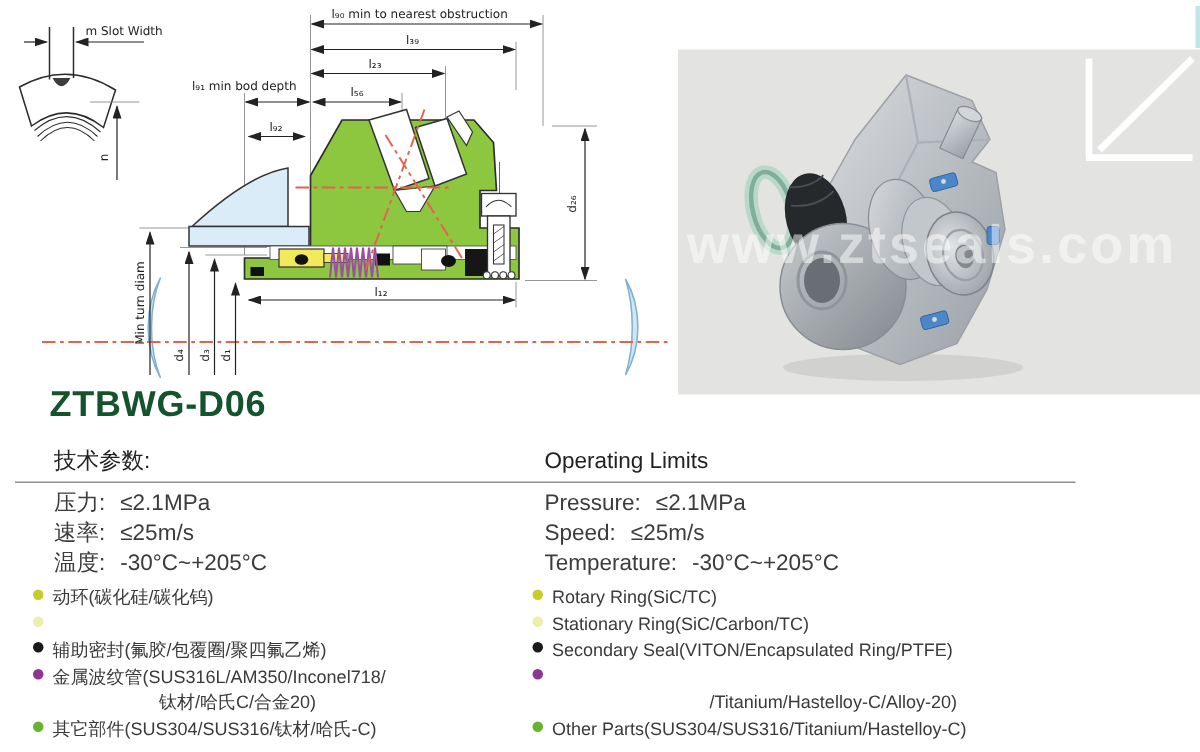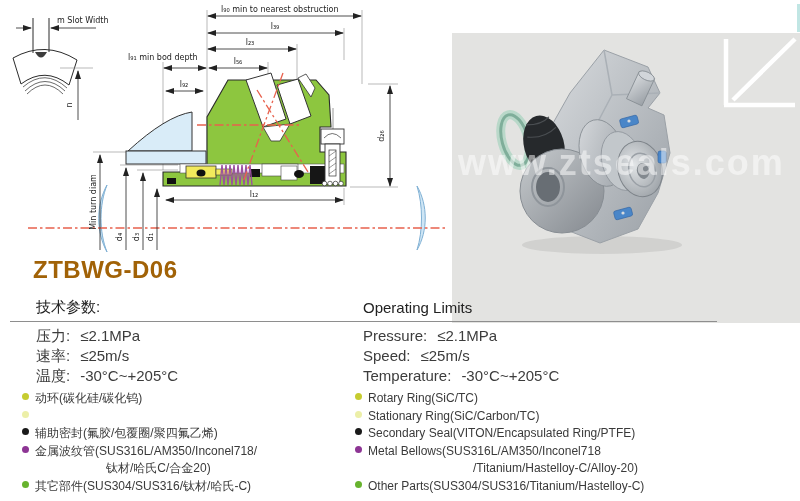--- a/index.html
+++ b/index.html
@@ -1,24 +1,24 @@
 <!DOCTYPE html>
 <html><head>
 <meta charset="utf-8">
 <style>
   html,body{margin:0;padding:0;}
   body{
     width:800px;height:501px;position:relative;background:#ffffff;
     font-family:"Liberation Sans",sans-serif;color:#3a3a3a;overflow:hidden;
   }
   #tech-drawing{position:absolute;left:0;top:0;}
-  #photo-box{position:absolute;left:452px;top:33px;width:348px;height:290px;background:#e3e3e1;}
+  #photo-box{position:absolute;left:452px;top:33px;width:348px;height:230px;background:#e3e3e1;}
   #photo-box svg{position:absolute;left:0;top:0;}
   #edge-sliver{position:absolute;left:797px;top:4px;width:3px;height:28px;background:#a7dcd8;opacity:.7;}
-  #model-title{position:absolute;left:33px;top:256px;font-size:24px;font-weight:bold;color:#a16207;letter-spacing:.5px;}
+  #model-title{position:absolute;left:33px;top:256px;font-size:24px;font-weight:bold;color:#14532d;letter-spacing:.5px;}
   .spec-header{position:absolute;font-size:15px;font-weight:normal;color:#222;}
   #spec-header-cn{left:36px;top:298px;}
   #spec-header-en{left:363px;top:299px;}
   #spec-divider{position:absolute;left:10px;top:321px;width:707px;height:1px;background:#8e8e8e;}
   .spec-col{position:absolute;top:326px;font-size:15px;color:#3c3c3c;line-height:20px;}
   #spec-col-cn{left:36px;}
   #spec-col-en{left:363px;}
   .spec-row .lbl{display:inline-block;}
   .spec-row .val{margin-left:10px;}
   .mat-col{position:absolute;top:390px;font-size:12px;color:#3a3a3a;line-height:17.5px;}
@@ -291,19 +291,19 @@
   <div class="mat-item">
     <span class="dot" style="background:#c6cc30"></span><span>Rotary Ring(SiC/TC)</span>
   </div>
   <div class="mat-item">
     <span class="dot" style="background:#ecefa8"></span><span>Stationary Ring(SiC/Carbon/TC)</span>
   </div>
   <div class="mat-item">
     <span class="dot" style="background:#1a1a1a"></span><span>Secondary Seal(VITON/Encapsulated Ring/PTFE)</span>
   </div>
   <div class="mat-item">
-    <span class="dot" style="background:#8d3594"></span><span>Metal Bellows(SUS316L/AM350/Inconel718</span>
+    <span class="dot" style="background:#8d3594"></span>
   </div>
   <div class="mat-line2-en">/Titanium/Hastelloy-C/Alloy-20)</div>
   <div class="mat-item">
     <span class="dot" style="background:#67b32e"></span><span>Other Parts(SUS304/SUS316/Titanium/Hastelloy-C)</span>
   </div>
 </div>
 
 </body></html>

